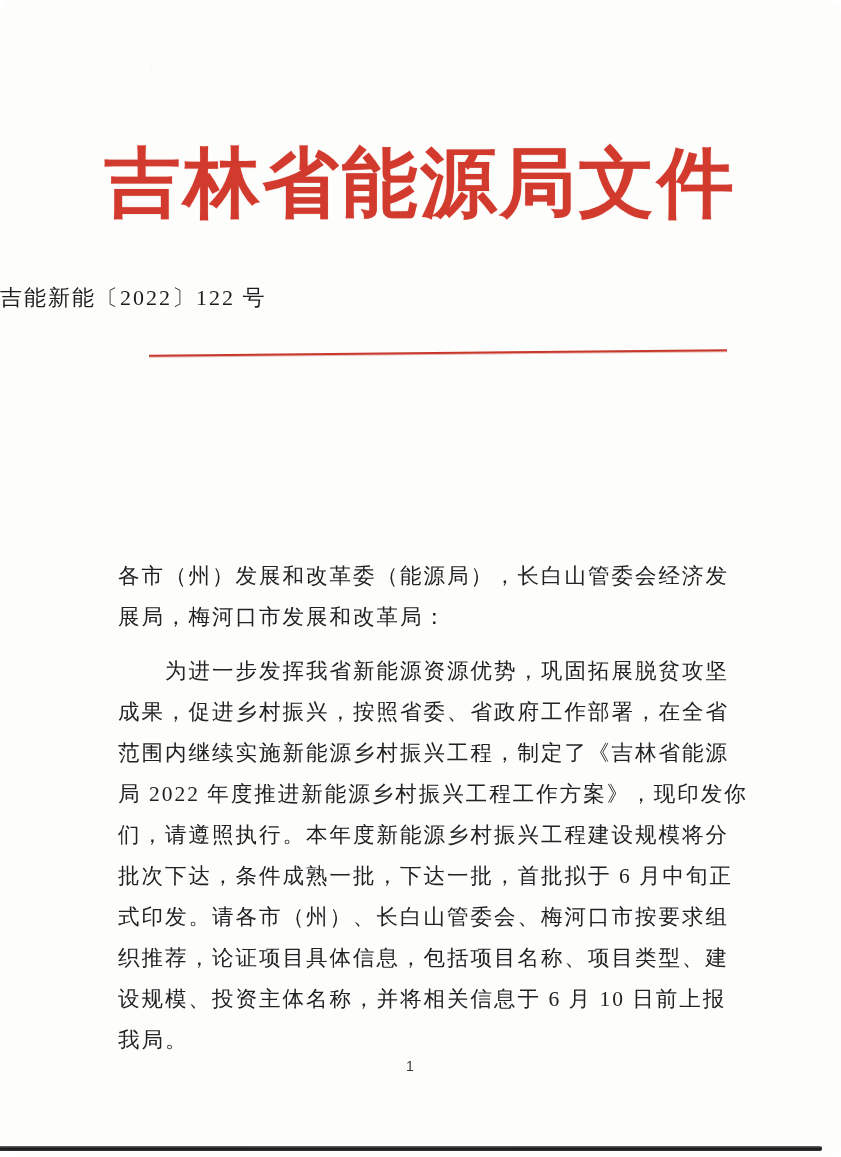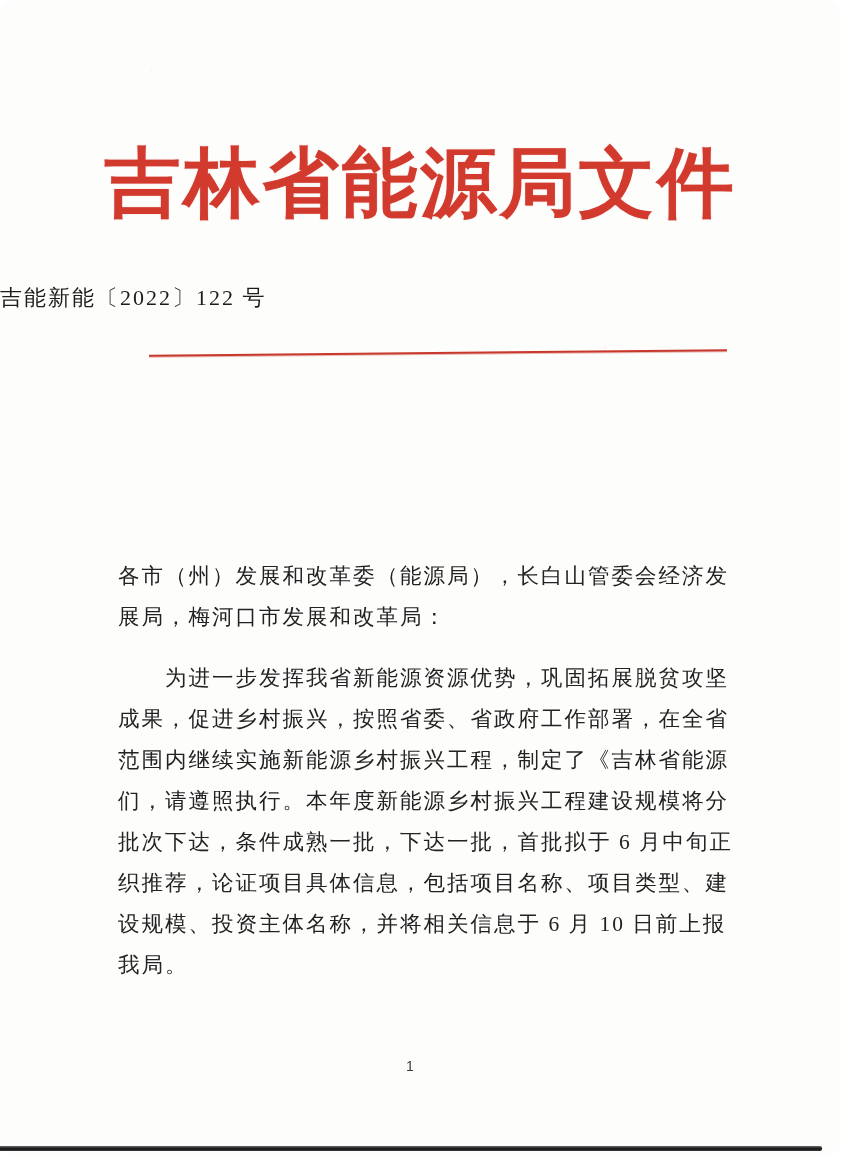--- a/index.html
+++ b/index.html
@@ -57,21 +57,21 @@
     color: #111;
   }
   .body-text {
     position: absolute; left: 118px; top: 556px;
     width: 608px;
     font-size: 21.5px;
     color: #222;
     letter-spacing: 2px;
   }
   .bline { line-height: 41px; white-space: nowrap; }
-  .para { margin-top: 20px; }
+  .para { margin-top: 13px; }
   .indent { padding-left: 47px; }
   .page-number {
     position: absolute; left: 0; top: 1058px;
     width: 820px;
     text-align: center;
     font-size: 14px;
     color: #3a3a3a;
     font-family: "Liberation Sans", sans-serif;
   }
   .scan-edge-bottom {
@@ -95,22 +95,24 @@
 
   <div class="body-text">
     <div>
       <div class="bline">各市（州）发展和改革委（能源局），长白山管委会经济发</div>
       <div class="bline">展局，梅河口市发展和改革局：</div>
     </div>
     <div class="para">
       <div class="bline indent">为进一步发挥我省新能源资源优势，巩固拓展脱贫攻坚</div>
       <div class="bline">成果，促进乡村振兴，按照省委、省政府工作部署，在全省</div>
       <div class="bline">范围内继续实施新能源乡村振兴工程，制定了《吉林省能源</div>
+      <div class="bline">局 2022 年度推进新能源乡村振兴工程工作方案》，现印发你</div>
       <div class="bline">们，请遵照执行。本年度新能源乡村振兴工程建设规模将分</div>
       <div class="bline">批次下达，条件成熟一批，下达一批，首批拟于 6 月中旬正</div>
+      <div class="bline">式印发。请各市（州）、长白山管委会、梅河口市按要求组</div>
       <div class="bline">织推荐，论证项目具体信息，包括项目名称、项目类型、建</div>
       <div class="bline">设规模、投资主体名称，并将相关信息于 6 月 10 日前上报</div>
       <div class="bline">我局。</div>
     </div>
   </div>
 
   <div class="page-number">1</div>
 
   <div class="scan-edge-bottom"></div>
 

